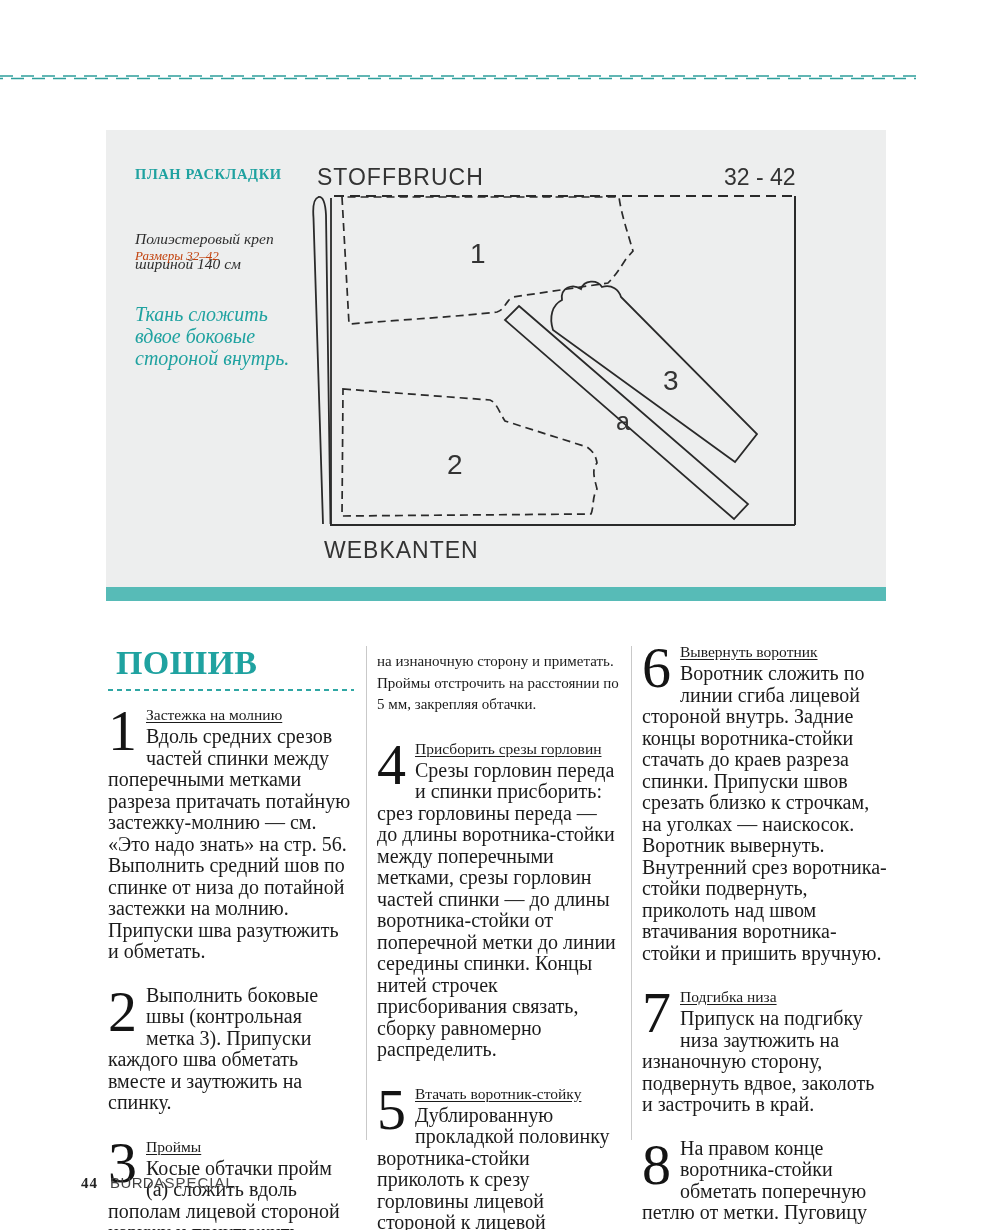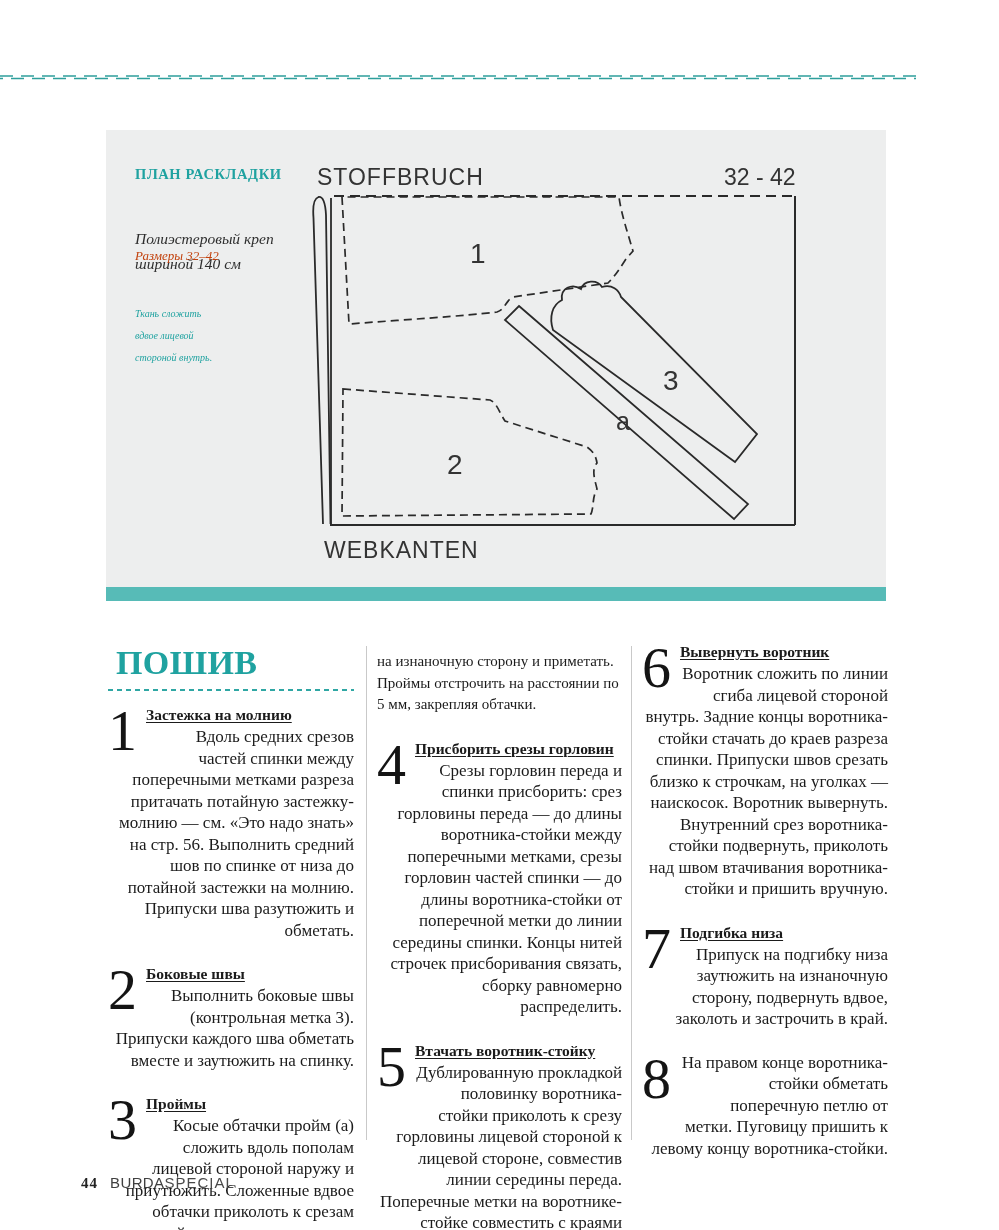--- a/index.html
+++ b/index.html
@@ -8,42 +8,42 @@
   
   .stitch{position:absolute;left:0;top:70;width:999px;height:14px;top:70px;}
   
   .panel{position:absolute;left:106px;top:130px;width:780px;height:457px;background:#EDEEEE;}
   .panel-bar{position:absolute;left:106px;top:587px;width:780px;height:14px;background:#57BBB7;}
   .plan-heading{position:absolute;left:135px;top:166px;font-size:14.5px;font-weight:700;
         letter-spacing:.6px;color:#1FA2A0;}
   .plan-fabric{position:absolute;left:135px;top:192px;font-style:italic;font-size:15.5px;
         line-height:25px;color:#2e2e2e;margin-top:34px;}
   .plan-sizes{position:absolute;left:135px;top:248px;font-style:italic;font-size:13px;color:#c2410c;}
-  .plan-note{position:absolute;left:135px;top:303px;font-style:italic;font-size:10px;
+  .plan-note{position:absolute;left:135px;top:303px;font-style:italic;font-size:20px;
         line-height:22px;color:#1FA2A0;}
   .diagram{position:absolute;left:300px;top:140px;width:530px;height:430px;}
   
   .col{position:absolute;top:641px;}
   .col1{left:108px;width:246px;}
   .col2{left:377px;width:245px;}
   .col3{left:642px;width:246px;}
   .vrule{position:absolute;top:646px;width:1px;height:494px;background:#c9c9c9;}
   .vrule1{left:366px;} .vrule2{left:631px;}
   .sew-heading{font-size:34px;line-height:28px;font-weight:700;color:#1FA2A0;margin:8px;
         letter-spacing:.4px;font-family:"Liberation Serif",serif;}
   .sew-rule{height:2px;margin-top:12px;
         background:repeating-linear-gradient(90deg,#2fa7a4 0 5px,transparent 5px 9px);}
   .step{margin-top:22px;}
   .step:first-child{margin-top:0;}
   .col1 .step.first{margin-top:13px;}
   .step::after{content:"";display:block;clear:both;}
   .num{float:left;font-size:58px;line-height:46px;font-weight:400;margin:4px 9px 0 0;color:#141414;}
-  .title{font-weight:700;font-size:15.5px;line-height:22px;text-decoration:underline;
+  .title{font-weight:400;font-size:15.5px;line-height:22px;text-decoration:underline;
         text-underline-offset:2px;}
-  .body{font-size:17px;line-height:21.5px;text-align:right;}
+  .body{font-size:20px;line-height:21.5px;text-align:left;}
   .cont{font-size:15px;line-height:21.5px;margin-top:10px;}
   
   .footer{position:absolute;left:81px;top:1174px;font-size:15px;display:flex;align-items:baseline;}
   .footer .pg{font-family:Liberation Serif, serif;font-weight:700;letter-spacing:1px;color:#222;}
   .footer .brand{font-family:"Liberation Sans",sans-serif;font-weight:400;margin-left:12px;
         letter-spacing:.4px;color:#404040;}
   .footer .suffix{font-family:"Liberation Sans",sans-serif;font-weight:400;
         letter-spacing:1px;color:#4a4a4a;}
   .credit{position:absolute;left:915px;top:1018px;height:115px;width:15px;
         writing-mode:vertical-rl;transform:rotate(180deg);
@@ -64,21 +64,21 @@
   <div class="panel-bar"></div>
 
   <div class="plan-heading">ПЛАН РАСКЛАДКИ</div>
   <div class="plan-fabric">
     <div>Полиэстеровый креп</div>
     <div>шириной 140 см</div>
   </div>
   <div class="plan-sizes">Размеры 32–42</div>
   <div class="plan-note">
     <div>Ткань сложить</div>
-    <div>вдвое лицевой</div>
+    <div>вдвое боковые</div>
     <div>стороной внутрь.</div>
   </div>
 
   <svg class="diagram" viewBox="300 140 530 430" width="530" height="430">
     <text x="317" y="185" font-size="23" fill="#333" letter-spacing="1">STOFFBRUCH</text>
     <text x="724" y="185" font-size="23" fill="#333">32 - 42</text>
     <text x="324" y="558" font-size="23" fill="#333" letter-spacing="1">WEBKANTEN</text>
 
     <path d="M330.5,524 L326,215 Q325,196 318.5,197 Q312,199 313.5,218 L323,524" fill="none" stroke="#2a2a2a" stroke-width="1.8"></path>
 
@@ -112,21 +112,20 @@
     <div class="sew-rule"></div>
 
     <div class="step first">
       <div class="num">1</div>
       <div class="title">Застежка на молнию</div>
       <div class="body">Вдоль средних срезов частей спинки между поперечными метками разреза притачать потайную застежку-молнию — см. «Это надо знать» на стр. 56. Выполнить средний шов по спинке от низа до потайной застежки на молнию. Припуски шва разутюжить и обметать.</div>
     </div>
 
     <div class="step">
       <div class="num">2</div>
-      <div class="title">Боковые швы</div>
       <div class="body">Выполнить боковые швы (контрольная метка 3). Припуски каждого шва обметать вместе и заутюжить на спинку.</div>
     </div>
 
     <div class="step">
       <div class="num">3</div>
       <div class="title">Проймы</div>
       <div class="body">Косые обтачки пройм (а) сложить вдоль пополам лицевой стороной наружу и приутюжить. Сложенные вдвое обтачки приколоть к срезам пройм, совместив открытые срезы обтачек с краями припусков. Обтачки притачать. Припуски швов срезать близко к строчкам, на участках скруглений надсечь в нескольких местах. Обтачки отвернуть</div>
     </div>
   </div>
 

